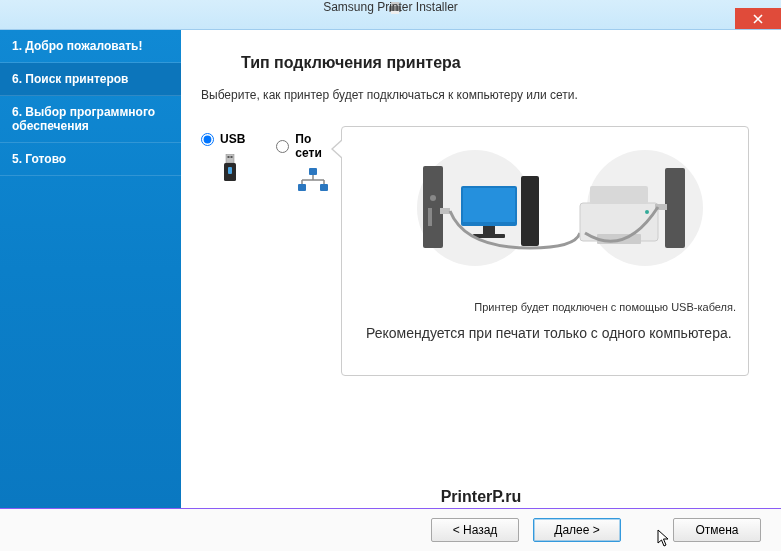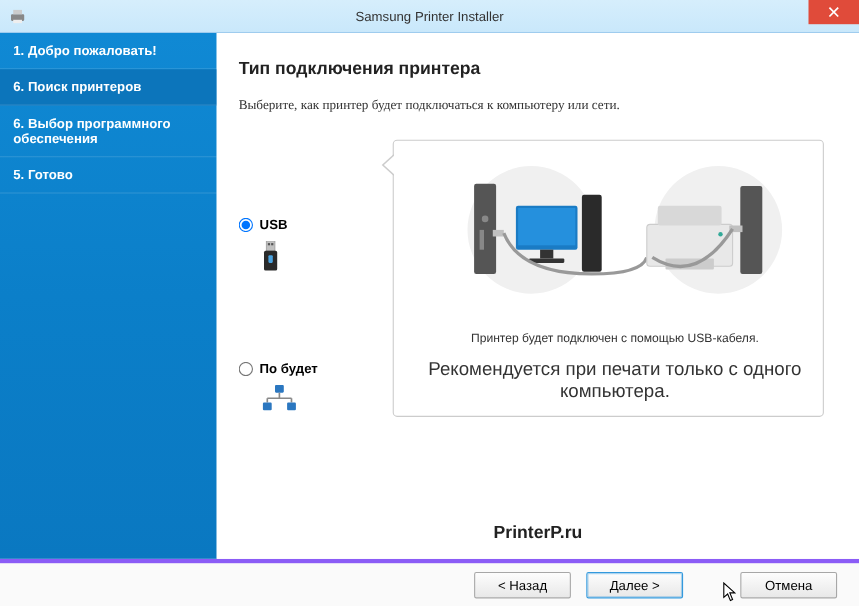--- a/index.html
+++ b/index.html
@@ -10,20 +10,21 @@
     height: 551px;
     overflow: hidden;
   }
   .titlebar {
     height: 30px;
     background: linear-gradient(to bottom, #d6eefc, #c9e8fb);
     border-bottom: 1px solid #9fccee;
     display: flex;
     align-items: center;
     position: relative;
+    flex-direction: column;
   }
   .titlebar-icon {
     margin-left: 8px;
     width: 16px; height: 16px;
     display: flex; align-items: center; justify-content: center;
     font-size: 12px;
   }
   .titlebar-title {
     position: absolute;
     left: 50%;
@@ -40,21 +41,21 @@
     display: flex; align-items: center; justify-content: center;
     cursor: pointer;
     margin-right: 0;
     margin-top: -8px;
   }
   .content {
     display: flex;
     height: 478px;
   }
   .sidebar {
-    width: 197px;
+    width: 181px;
     background: linear-gradient(to bottom, #1089d4, #0b7fc9 50%, #0a78c1);
     color: #fff;
     font-size: 12px;
   }
   .sidebar-item {
     padding: 9px 12px;
     border-bottom: 1px solid rgba(255,255,255,0.15);
     cursor: pointer;
     font-weight: bold;
   }
@@ -65,37 +66,36 @@
     flex: 1;
     background: #fff;
     padding: 24px 32px 12px 20px;
     position: relative;
   }
   .main h2 {
     font-size: 16px;
     font-weight: bold;
     color: #222;
     margin-bottom: 16px;
+    margin-left: 40px;
   }
   .main .subtitle {
     font-size: 12px;
     color: #333;
     margin-bottom: 24px;
-    font-family: Liberation Serif, serif;
   }
   .options-row {
     display: flex;
   }
   .options-col {
     width: 130px;
     display: flex;
-    flex-direction: column;
-    gap: 76px;
+    flex-direction: row;
+    gap: 31px;
     padding-top: 6px;
-    justify-content: flex-end;
   }
   .option {
     display: flex;
     flex-direction: column;
     align-items: flex-start;
     gap: 8px;
   }
   .option-radio-row {
     display: flex;
     align-items: center;
@@ -149,36 +149,36 @@
   }
   .illustration {
     height: 140px;
     display: flex;
     align-items: center;
     justify-content: center;
     gap: 0;
     margin-bottom: 18px;
     position: relative;
   }
-  .desc1 { font-size: 11px; color: #333; margin-bottom: 12px; text-align: center; padding-left: 12px;}
-  .desc2 { font-size: 17px; color: #333; text-align: center; padding-left: 12px;}
+  .desc1 { font-size: 11px; color: #333; margin-bottom: 12px; text-align: right; padding-left: 12px;}
+  .desc2 { font-size: 14px; color: #333; text-align: left; padding-left: 12px;}
 
   .watermark {
     position: absolute;
-    bottom: 14px;
+    bottom: 2px;
     left: 50%;
     transform: translateX(-50%);
     font-size: 16px;
     font-weight: bold;
     color: #222;
   }
 
   .footer {
     height: 43px;
-    border-top: 4px solid #8b5cf6;
+    border-top: 1px solid #8b5cf6;
     display: flex;
     align-items: center;
     justify-content: flex-end;
     gap: 14px;
     padding-right: 20px;
     background: #fafafa;
   }
   .btn {
     min-width: 88px;
     height: 24px;
@@ -249,21 +249,21 @@
               <rect x="9.5" y="2" width="2" height="2" fill="#555"></rect>
               <rect x="3" y="9" width="12" height="18" rx="1.5" fill="#2a2a2a"></rect>
               <rect x="7" y="13" width="4" height="7" rx="1" fill="#4aa3e0"></rect>
             </svg>
           </div>
         </div>
 
         <div class="option">
           <div class="option-radio-row">
             <input type="radio" name="conn" style="">
-            <span class="option-label">По будет</span>
+            <span class="option-label">По сети</span>
           </div>
           <div class="option-icon network-icon">
             <svg viewBox="0 0 34 24">
               <rect x="13" y="0" width="8" height="7" fill="#2b77c0" rx="1"></rect>
               <line x1="17" y1="7" x2="17" y2="12" stroke="#888" stroke-width="1.5"></line>
               <line x1="6" y1="12" x2="28" y2="12" stroke="#888" stroke-width="1.5"></line>
               <line x1="6" y1="12" x2="6" y2="16" stroke="#888" stroke-width="1.5"></line>
               <line x1="28" y1="12" x2="28" y2="16" stroke="#888" stroke-width="1.5"></line>
               <rect x="2" y="16" width="8" height="7" fill="#2b77c0" rx="1"></rect>
               <rect x="24" y="16" width="8" height="7" fill="#2b77c0" rx="1"></rect>

